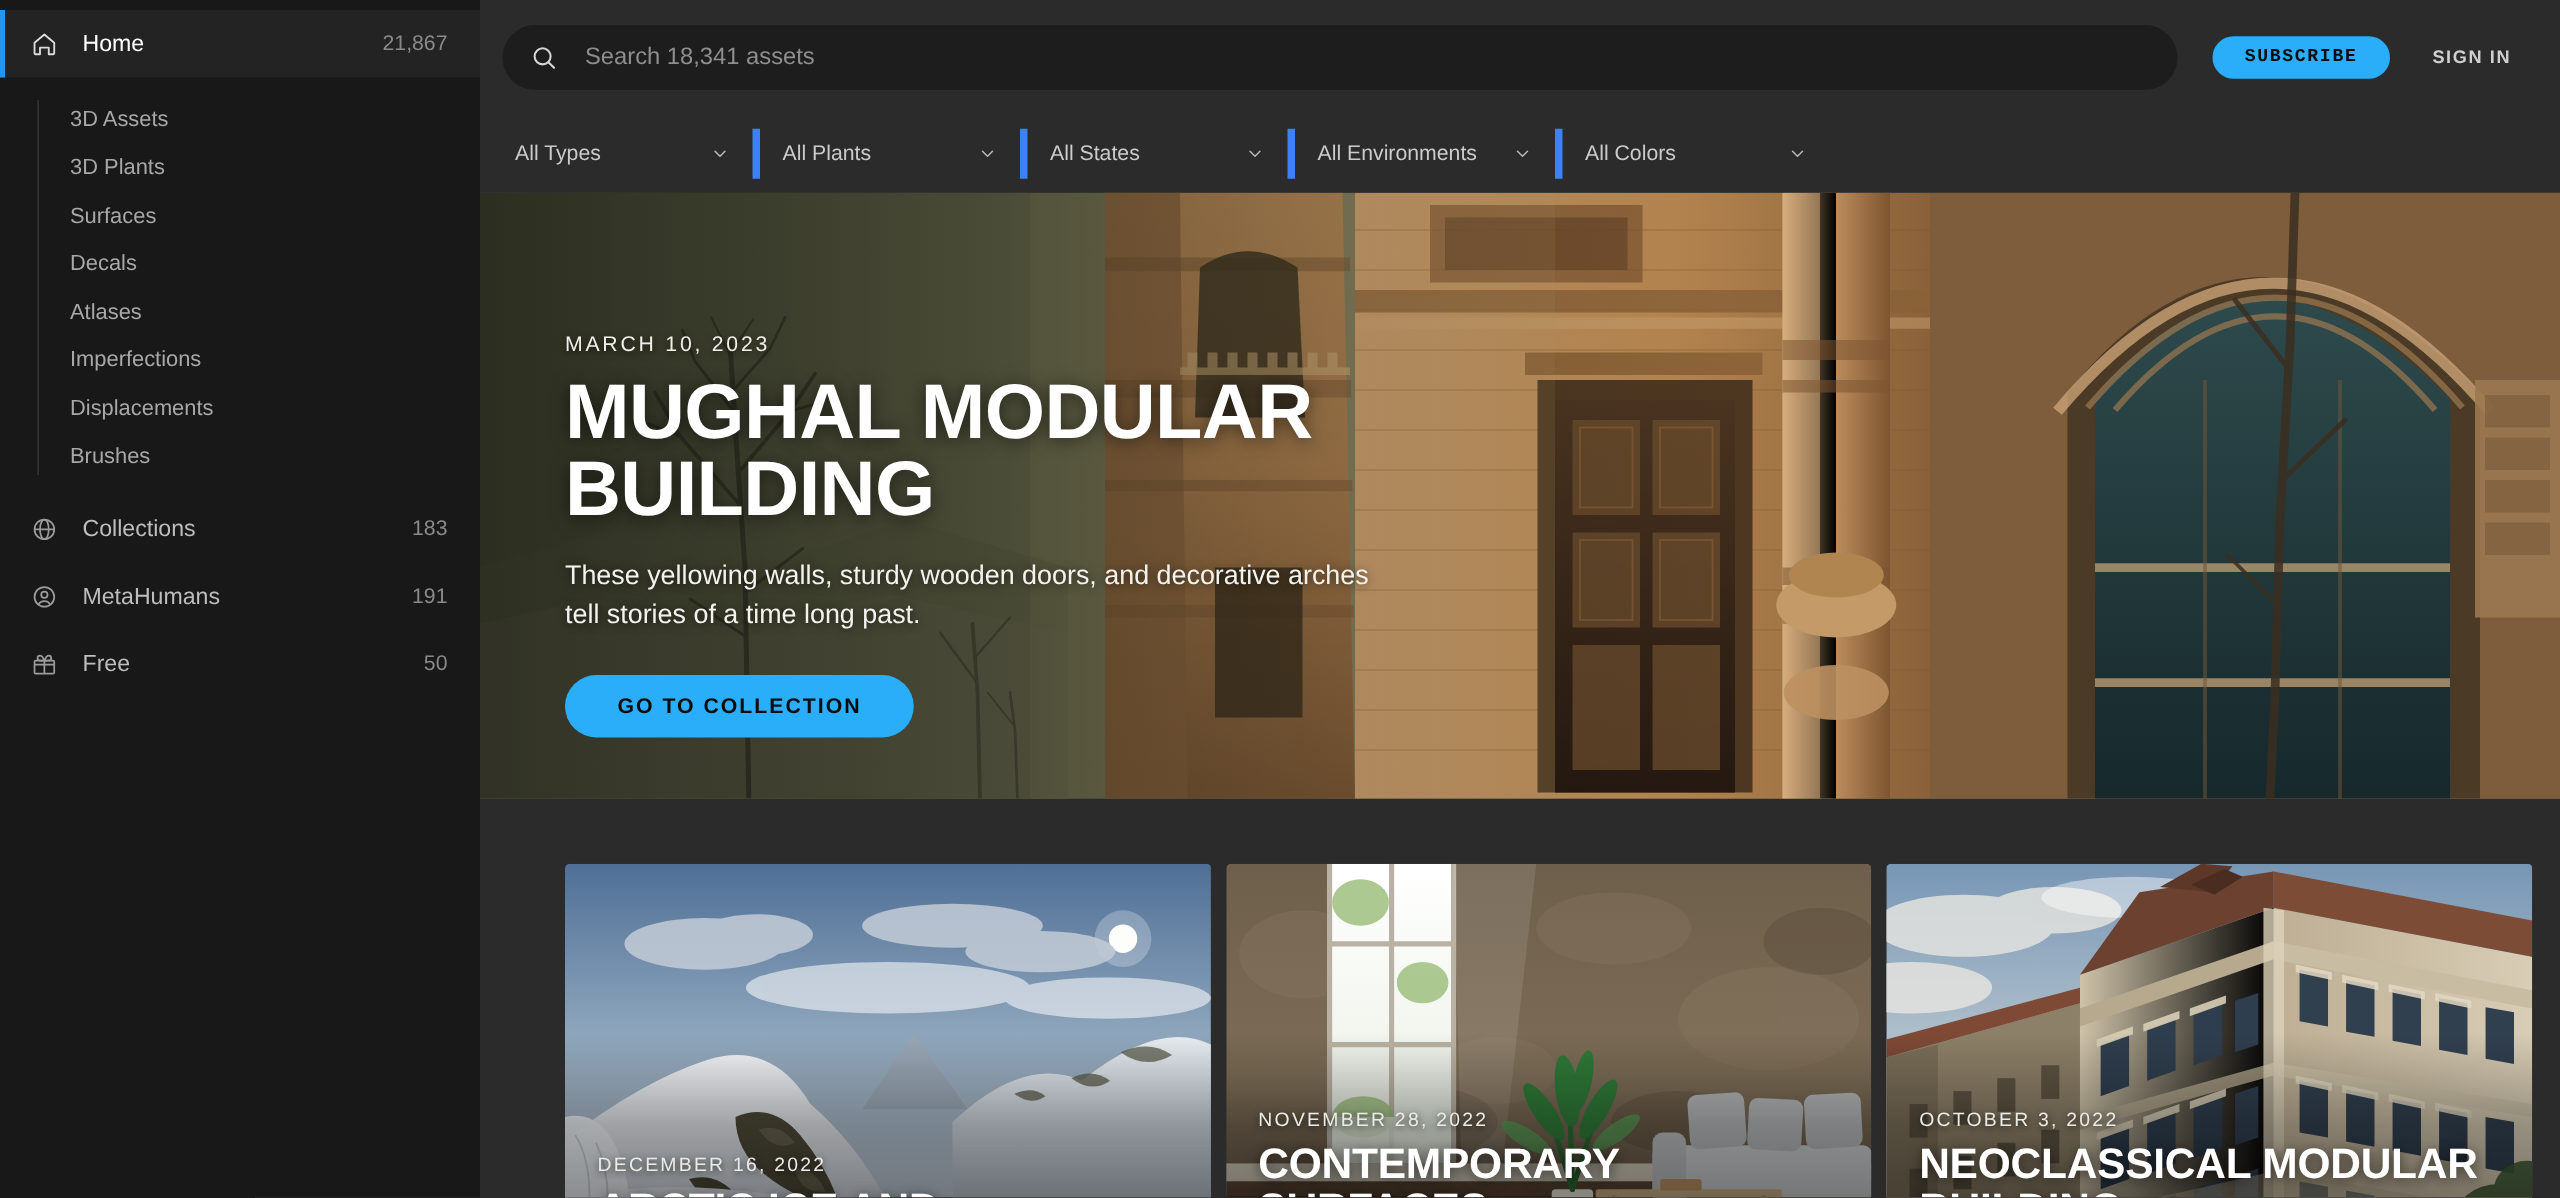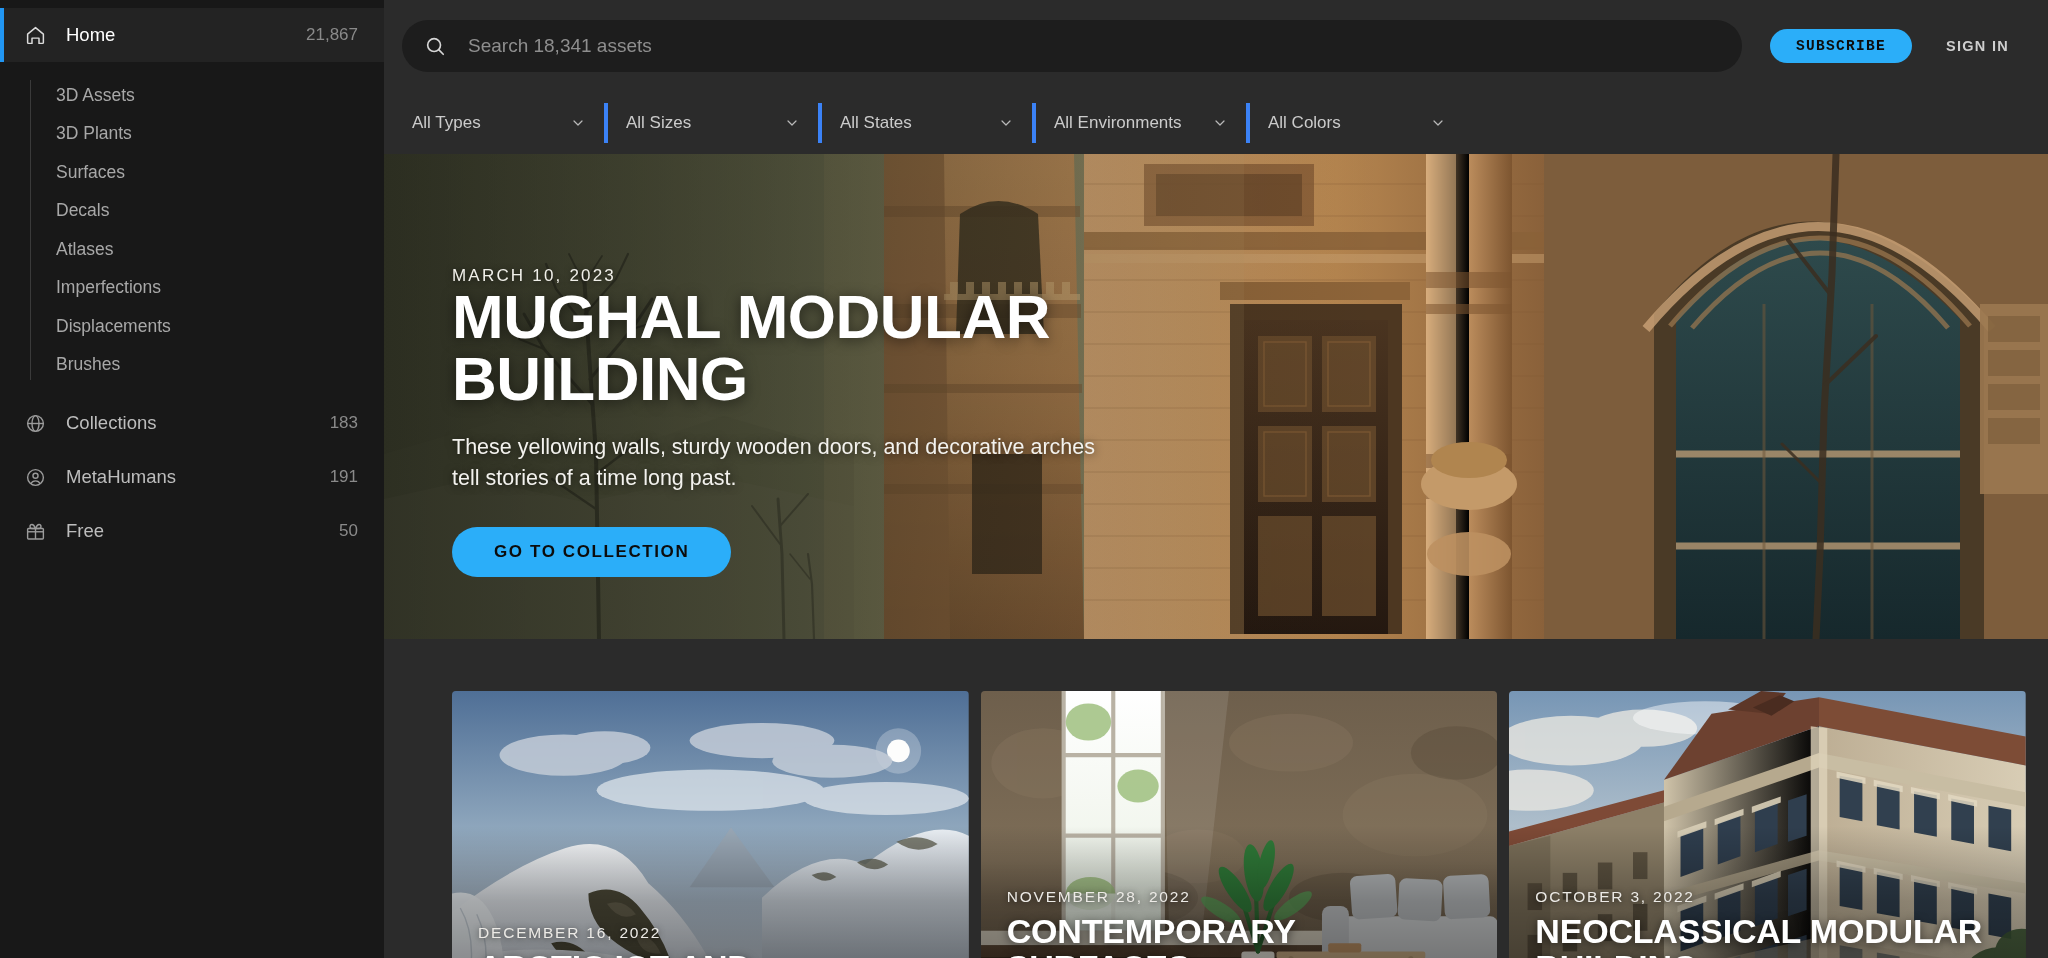--- a/index.html
+++ b/index.html
@@ -165,21 +165,21 @@
     height: 62px; flex: 0 0 62px;
     display: flex; align-items: center;
     padding-left: 10px;
     background: #2b2b2b;
   }
   .filter {
     height: 40px;
     display: flex; align-items: center;
     padding: 0 18px 0 18px;
     min-width: 214px;
-    border-right: 4px solid #3b82f6;
+    border-right: 6px solid #3b82f6;
     cursor: pointer;
     position: relative;
   }
   .filter:last-child { border-right: none; }
   .filter-label { font-size: 17px; color: #cbcbcb; }
   .filter-chev { margin-left: auto; color: #b9b9b9; display:flex; }
 
   
   .content-scroll {
     flex: 1 1 auto;
@@ -205,20 +205,21 @@
     z-index: 5;
   }
   .hero-date {
     color: #f0efe9;
     font-size: 17px;
     letter-spacing: 2.2px;
     font-weight: 400;
     text-shadow: 0 1px 6px rgba(0,0,0,.65);
   }
   .hero-title {
+    margin-top: 13px;
     color: #fff;
     font-size: 62px;
     font-weight: 700;
     letter-spacing: -0.5px;
     line-height: 1.0;
     text-shadow: 0 2px 14px rgba(0,0,0,.55);
   }
   .hero-desc {
     margin-top: 22px;
     color: #f3f2ee;
@@ -378,21 +379,21 @@
     <div class="filters">
       <div class="filter">
         <span class="filter-label">All Types</span>
         <span class="filter-chev">
           <svg width="16" height="16" viewBox="0 0 24 24" fill="none" stroke="currentColor" stroke-width="1.8" stroke-linecap="round" stroke-linejoin="round">
               <polyline points="6 9 12 15 18 9"></polyline>
             </svg>
         </span>
       </div>
       <div class="filter">
-        <span class="filter-label">All Sizes</span>
+        <span class="filter-label">All Plants</span>
         <span class="filter-chev">
           <svg width="16" height="16" viewBox="0 0 24 24" fill="none" stroke="currentColor" stroke-width="1.8" stroke-linecap="round" stroke-linejoin="round">
               <polyline points="6 9 12 15 18 9"></polyline>
             </svg>
         </span>
       </div>
       <div class="filter">
         <span class="filter-label">All States</span>
         <span class="filter-chev">
           <svg width="16" height="16" viewBox="0 0 24 24" fill="none" stroke="currentColor" stroke-width="1.8" stroke-linecap="round" stroke-linejoin="round">

